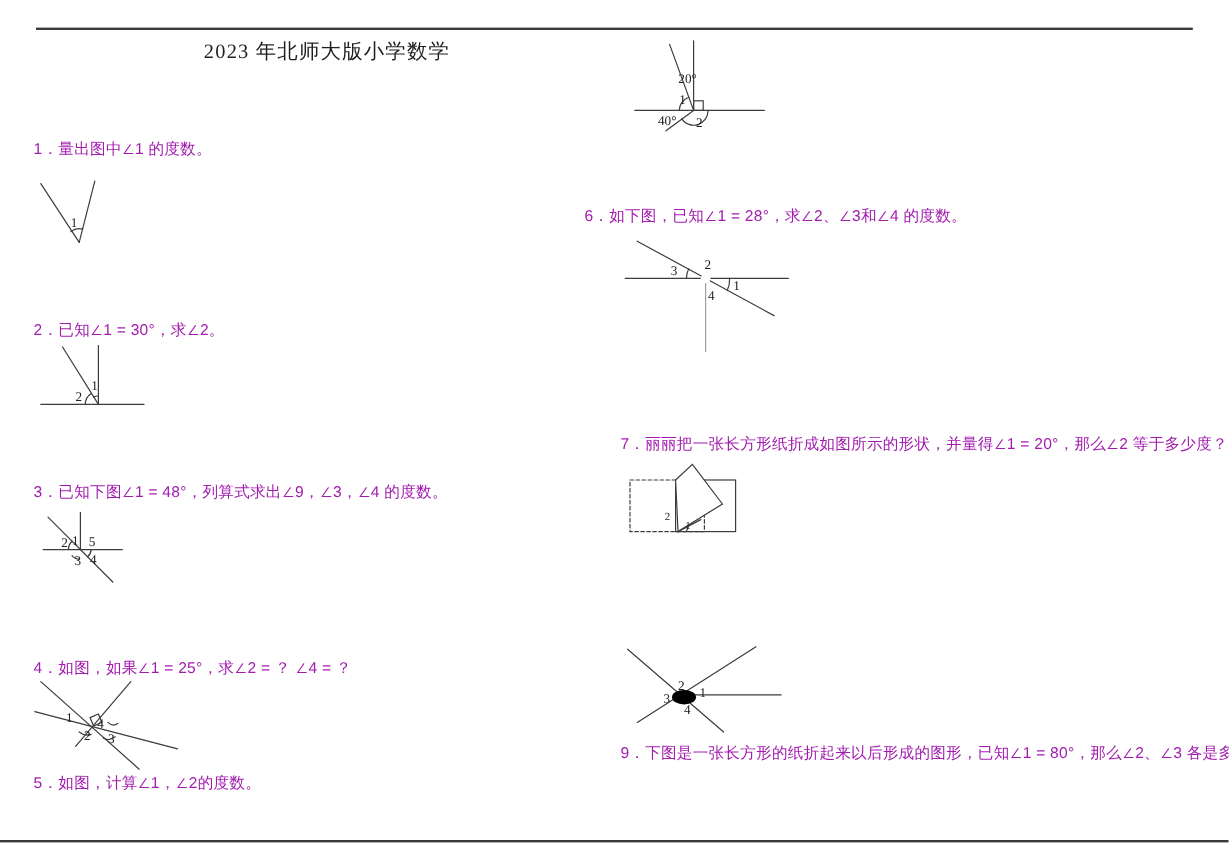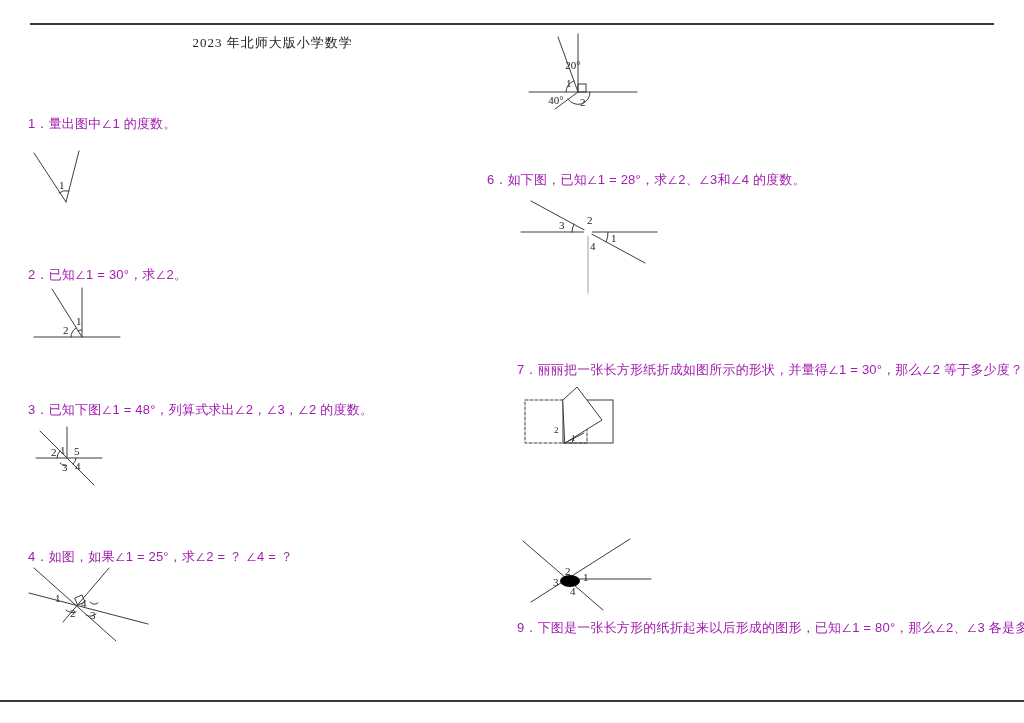--- a/index.html
+++ b/index.html
@@ -5,21 +5,21 @@
   html,body { margin:0; padding:0; background:#ffffff; }
   .page {
     position:relative; width:1024px; height:723px; background:#fff;
     overflow:hidden; font-family:"Liberation Sans", sans-serif;
   }
   .rule { position:absolute; background:#3a3a3a; height:2px; }
   .top-rule { top:23px; left:30px; right:30px; }
   .bottom-rule { top:700px; left:0; right:0; }
   .title {
     position:absolute; top:27px; left:40px; width:465px; text-align:center;
-    font-family:"Liberation Serif", serif; font-size:13px; color:#1e1e1e;
+    font-family:"Liberation Serif", serif; font-size:17px; color:#1e1e1e;
     line-height:31px; letter-spacing:1px; white-space:nowrap;
   }
   .prob {
     position:absolute; font-size:13px; color:#a21caf;
     white-space:nowrap; letter-spacing:0.2px;
   }
   .diag { position:absolute; }
   .diag line, .diag path, .diag rect, .diag polygon {
     stroke:#3c3c3c; stroke-width:1; fill:none;
     stroke-linecap:round;
@@ -39,25 +39,26 @@
 
   <div class="rule top-rule"></div>
   <div class="rule bottom-rule"></div>
 
   <div class="title">
     <div>2023 年北师大版小学数学</div>
   </div>
 
   <div class="prob" style="left:28px; top:115px;">1．量出图中∠1 的度数。</div>
   <div class="prob" style="left:28px; top:266px;">2．已知∠1 = 30°，求∠2。</div>
-  <div class="prob" style="left:28px; top:401px;">3．已知下图∠1 = 48°，列算式求出∠2，∠3，∠2 的度数。</div>
+  <div class="prob" style="left:28px; top:401px;">3．已知下图∠1 = 48°，列算式求出∠9，∠3，∠4 的度数。</div>
   <div class="prob" style="left:28px; top:548px;">4．如图，如果∠1 = 25°，求∠2 = ？ ∠4 = ？</div>
+  <div class="prob" style="left:28px; top:644px;">5．如图，计算∠1，∠2的度数。</div>
 
   <div class="prob" style="left:487px; top:171px;">6．如下图，已知∠1 = 28°，求∠2、∠3和∠4 的度数。</div>
-  <div class="prob" style="left:517px; top:361px;">7．丽丽把一张长方形纸折成如图所示的形状，并量得∠1 = 30°，那么∠2 等于多少度？</div>
+  <div class="prob" style="left:517px; top:361px;">7．丽丽把一张长方形纸折成如图所示的形状，并量得∠1 = 20°，那么∠2 等于多少度？</div>
   <div class="prob" style="left:517px; top:619px;">9．下图是一张长方形的纸折起来以后形成的图形，已知∠1 = 80°，那么∠2、∠3 各是多少度？</div>
 
   <svg class="diag" style="left:30px; top:145px;" width="60" height="65" viewBox="0 0 60 65">
     <line x1="4" y1="8" x2="36" y2="57"></line>
     <line x1="36" y1="57" x2="49" y2="6"></line>
     <path d="M 29 48 A 11 11 0 0 1 39 46"></path>
     <text x="29" y="44">1</text>
   </svg>
 
   <svg class="diag" style="left:30px; top:284px;" width="95" height="62" viewBox="0 0 95 62">

